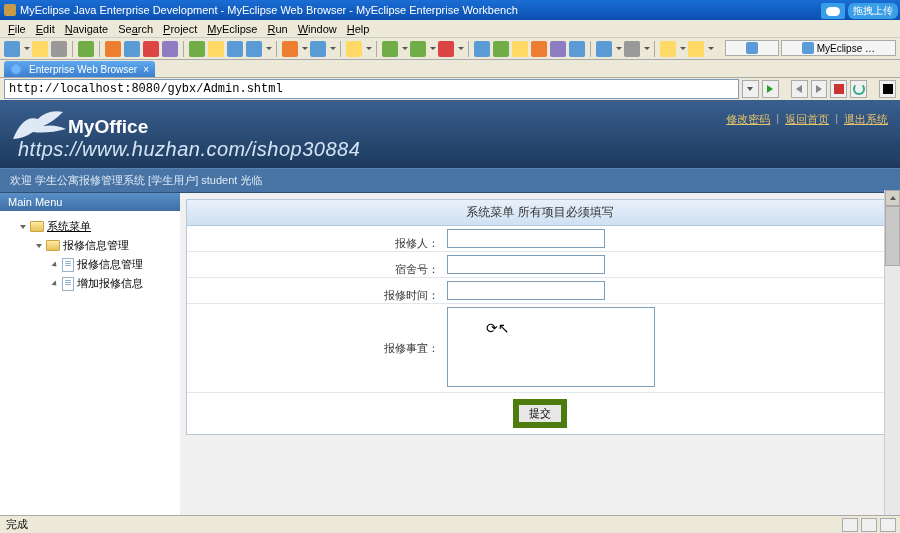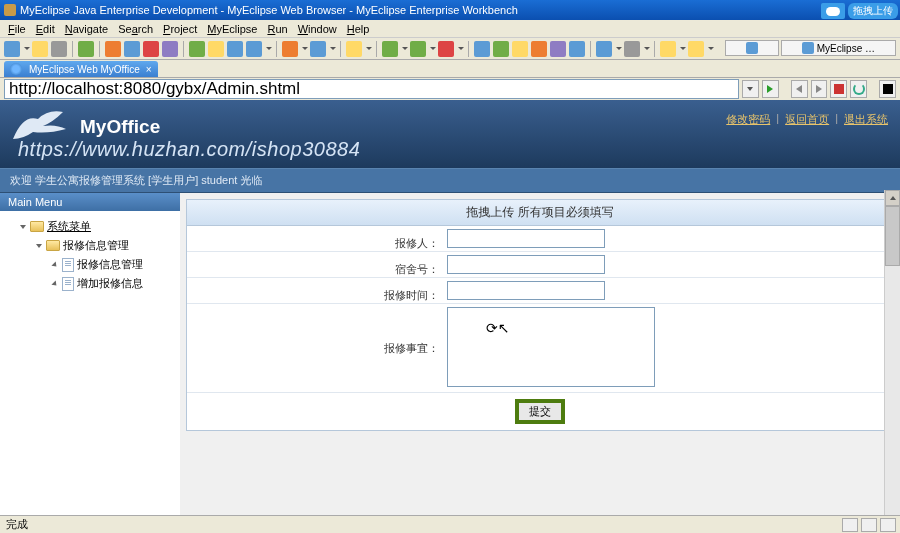--- a/index.html
+++ b/index.html
@@ -31,34 +31,34 @@
 .perspective-right { position: absolute; right: 4px; top: 2px; display: flex; align-items: center; gap: 2px; }
 .persp-btn { border: 1px solid #aaa; background: #f5f5f5; padding: 1px 20px; display: flex; align-items: center; gap: 3px; font-size: 10px; }
 .persp-icon { width: 12px; height: 12px; background: #5b9bd5; border-radius: 2px; }
 
 .tabbar { background: #ece9d8; height: 18px; display: flex; align-items: flex-end; padding: 0 4px; border-bottom: 1px solid #aaa; }
 .tab-active { background: linear-gradient(to bottom,#5fa8ee,#3b7fd0); color: #fff; padding: 2px 4px 2px 6px; font-size: 10px; border-radius: 3px 3px 0 0; display: flex; align-items: center; gap: 4px; }
 .tab-active .x { width: 10px; height: 10px; display: flex; align-items: center; justify-content: center; font-size: 10px; cursor: pointer; }
 .tab-earth { width: 12px; height: 12px; background: radial-gradient(circle, #6fb6ff 40%, #2a6fb7); border-radius: 50%; margin-right: 3px; }
 
 .addressbar { background: #ece9d8; height: 22px; display: flex; align-items: center; padding: 2px 4px; gap: 3px; }
-.addr-input { flex: 0 0 735px; height: 20px; border: 1px solid #7e9db9; background: #fff; padding: 0 4px; font-size: 17px; }
+.addr-input { flex: 0 0 735px; height: 20px; border: 1px solid #7e9db9; background: #fff; padding: 0 4px; font-size: 12px; font-family: Liberation Mono, monospace; }
 .addr-btn { width: 18px; height: 18px; border: 1px solid #aaa; background: #f0f0f0; display: flex; align-items: center; justify-content: center; }
 .tri-down { border-left: 3px solid transparent; border-right: 3px solid transparent; border-top: 4px solid #555; }
 .tri-right-green { border-top: 4px solid transparent; border-bottom: 4px solid transparent; border-left: 6px solid #2a9d2a; }
 .square-red { width: 10px; height: 10px; background: #c33; }
 .square-black { width: 10px; height: 10px; background: #000; }
 .arrow-left,.arrow-right { border-top: 4px solid transparent; border-bottom: 4px solid transparent; }
 .arrow-left { border-right: 6px solid #888; }
 .arrow-right { border-left: 6px solid #888; }
 .reload-icon { width: 12px; height: 12px; border: 2px solid #3a8; border-radius: 50%; border-top-color: transparent; }
 
 .app-frame { position: relative; height: 433px; }
 .app-header { background: linear-gradient(to bottom, #3a5f8f, #1d3a5d); height: 68px; position: relative; color: #fff; }
-.app-logo-area { position: absolute; left: 8px; top: 4px; display: flex; align-items: center; gap: 12px; }
+.app-logo-area { position: absolute; left: 8px; top: 4px; display: flex; align-items: center; gap: 0; }
 .phoenix { width: 60px; height: 45px; position: relative; }
 .phoenix svg { width: 100%; height: 100%; }
 .app-title { font-size: 19px; font-weight: bold; color: #fff; }
 .app-subtitle { position: absolute; left: 18px; top: 38px; font-size: 20px; color: #d5e4f5; font-style: italic; letter-spacing: 0.5px; }
 .app-links { position: absolute; right: 12px; top: 12px; display: flex; gap: 6px; font-size: 11px; margin-left: 32px; }
 .app-links a { color: #e8c46b; text-decoration: underline; cursor: pointer; }
 .app-links .sep { color: #aaa; }
 
 .welcome-bar { background: #4774a5; color: #dfe9f5; font-size: 11px; padding: 4px 10px; border-top: 1px solid #5a84b0; border-bottom: 1px solid #2d4f74; }
 
@@ -81,21 +81,21 @@
 .form-box { border: 1px solid #b5c7da; background: #fff; }
 .form-title { background: linear-gradient(to bottom,#e8f1fb,#cfe0f2); text-align: center; font-size: 12px; color: #333; padding: 4px; border-bottom: 1px solid #b5c7da; }
 .form-body { padding: 0; }
 .form-row { display: flex; border-bottom: 1px solid #e0e7ef; min-height: 26px; align-items: flex-end; }
 .form-label { width: 260px; text-align: right; padding-right: 8px; font-size: 11px; color: #333; }
 .form-field { flex: 1; padding: 3px 0; }
 .txt-input { width: 158px; height: 19px; border: 1px solid #7e9db9; background: #fff; padding: 0 3px; font-size: 11px; }
 .txt-area { width: 208px; height: 80px; border: 1px solid #7e9db9; background: #fff; resize: none; font-size: 11px; }
 .form-row.tall { min-height: 88px; align-items: center; }
 .submit-row { text-align: center; padding: 6px; }
-.submit-btn { padding: 1px 10px; font-size: 11px; border: 4px solid #4d7c0f; background: #e8e8e8; cursor: pointer; }
+.submit-btn { padding: 1px 10px; font-size: 11px; border: 6px solid #4d7c0f; background: #e8e8e8; cursor: pointer; }
 
 .scrollbar-right { position: absolute; right: 0; top: 90px; width: 16px; height: 340px; background: #e8e8e8; border-left: 1px solid #ccc; }
 .scrollbar-right .sbtn { height: 16px; background: #d4d0c8; border: 1px solid #aaa; display: flex; align-items: center; justify-content: center; }
 .scrollbar-right .thumb { height: 60px; background: #c8c8c8; border: 1px solid #aaa; margin-top: 0; }
 
 .statusbar { position: absolute; bottom: 0; left: 0; right: 0; height: 18px; background: #ece9d8; border-top: 1px solid #aaa; font-size: 11px; display: flex; align-items: center; padding: 0 6px; }
 .statusbar .win-icons { position: absolute; right: 4px; display: flex; gap: 3px; }
 .win-icon-box { width: 16px; height: 14px; border: 1px solid #aaa; background: #f0f0f0; }
 
 .cursor-img { position: absolute; left: 486px; top: 220px; pointer-events: none; font-size: 14px; color: #000; }
@@ -184,21 +184,21 @@
     <div class="persp-btn">
         <span class="persp-icon"></span>
         <span>MyEclipse …</span>
       </div>
   </div>
 </div>
 
 <div class="tabbar">
   <div class="tab-active">
     <span class="tab-earth"></span>
-    <span>MyEclipse Web MyOffice</span>
+    <span>Enterprise Web Browser</span>
     <span class="x">×</span>
   </div>
 </div>
 
 <div class="addressbar">
   <input class="addr-input" value="http://localhost:8080/gybx/Admin.shtml" style="">
   <div class="addr-btn">
       <div class="tri-down"></div>
     </div>
   <div class="addr-btn">
@@ -269,21 +269,21 @@
         <div class="tree-item level-3">
           <span class="tree-toggle"></span>
           <span class="page-icon"></span>
           <span>增加报修信息</span>
         </div>
       </div>
     </div>
 
     <div class="main-panel">
       <div class="form-box">
-        <div class="form-title">拖拽上传 所有项目必须填写</div>
+        <div class="form-title">系统菜单 所有项目必须填写</div>
         <div class="form-body">
           <div class="form-row">
             <div class="form-label">报修人：</div>
             <div class="form-field"><input class="txt-input" style=""></div>
           </div>
           <div class="form-row">
             <div class="form-label">宿舍号：</div>
             <div class="form-field"><input class="txt-input" style=""></div>
           </div>
           <div class="form-row">

